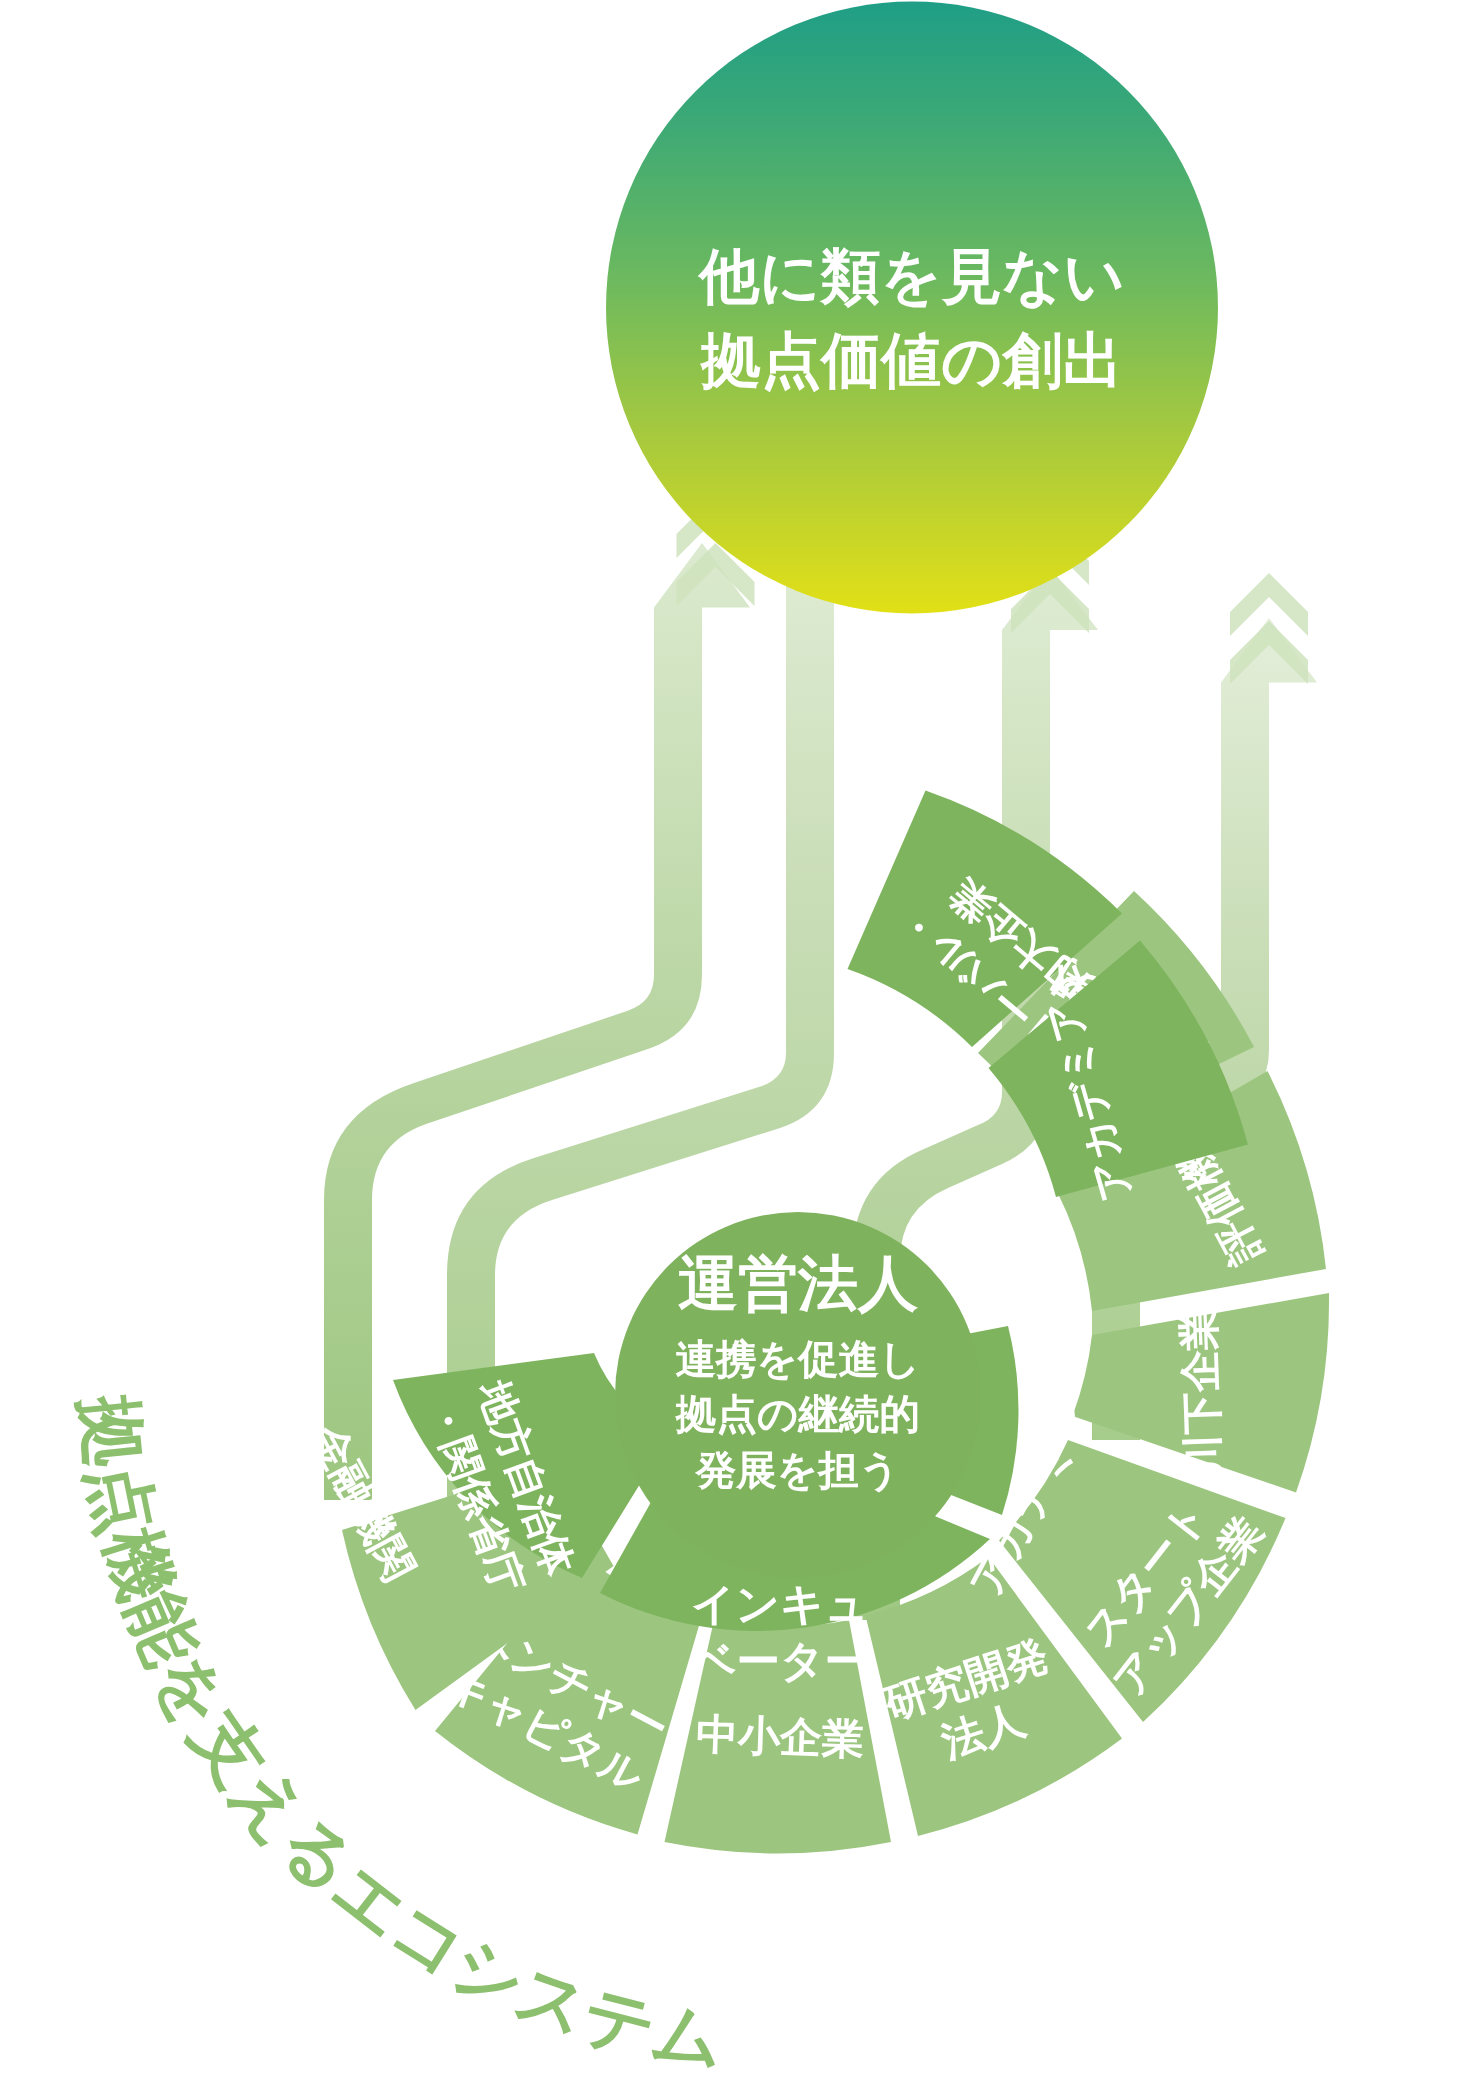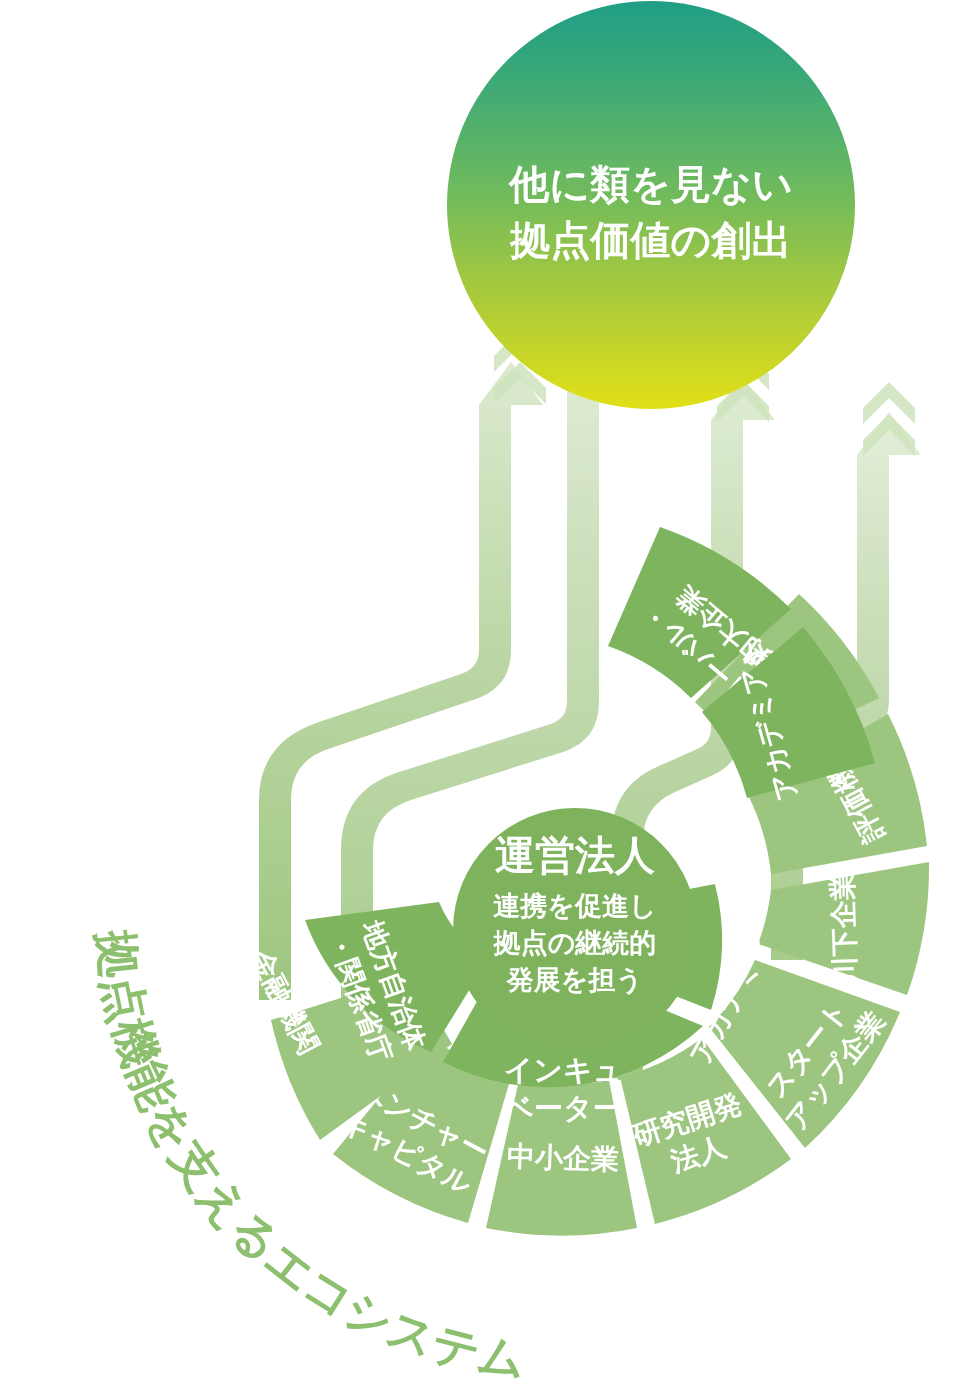--- a/index.html
+++ b/index.html
@@ -11,21 +11,20 @@
     width: 980px;
     height: 1395px;
     font-family: "Liberation Sans", "DejaVu Sans", sans-serif;
     overflow: hidden;
     position: relative;
   }
   #stage {
     position: relative;
     width: 860px;
     height: 1395px;
-    margin-left: 43px;
   }
   svg.diagram {
     display: block;
     width: 980px;
     height: 1395px;
   }
   .seg-label {
     fill: #ffffff;
     font-family: "Liberation Sans", "DejaVu Sans", sans-serif;
     font-weight: 700;

